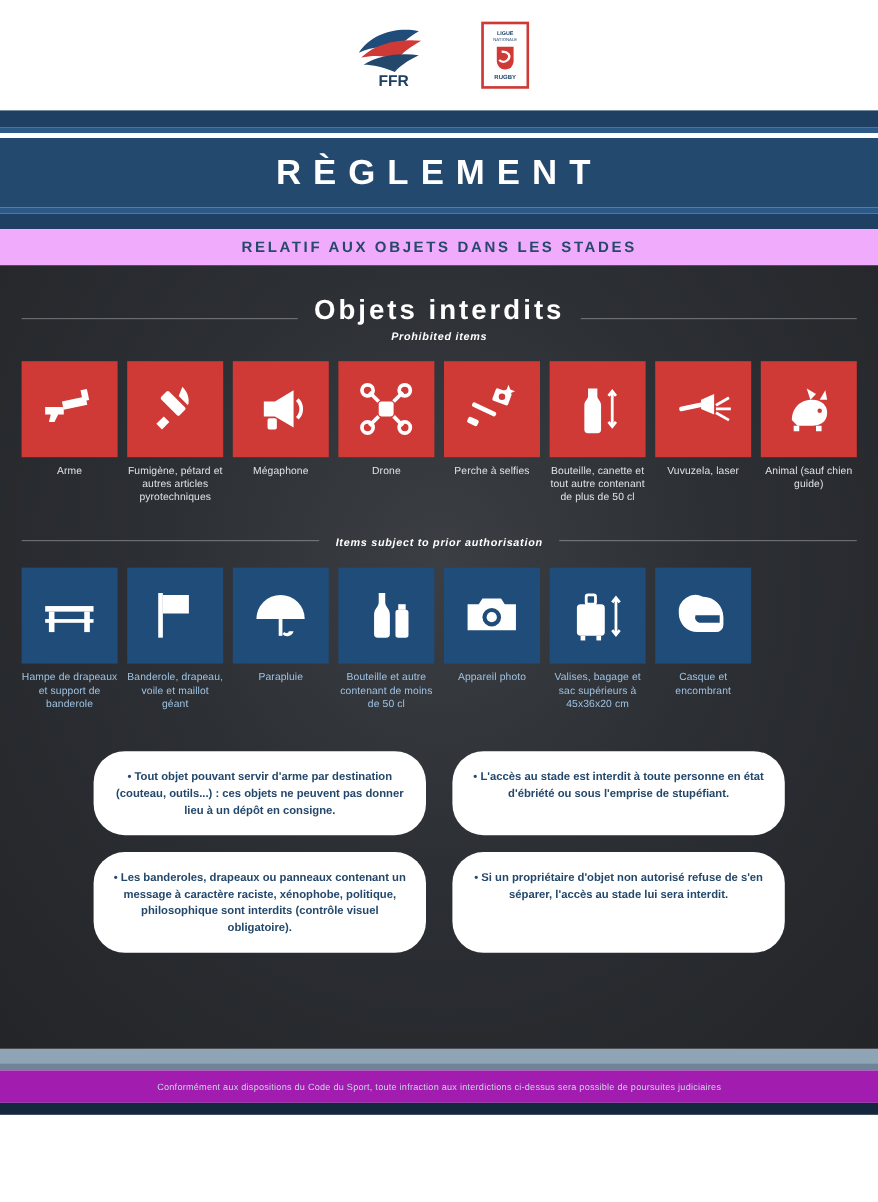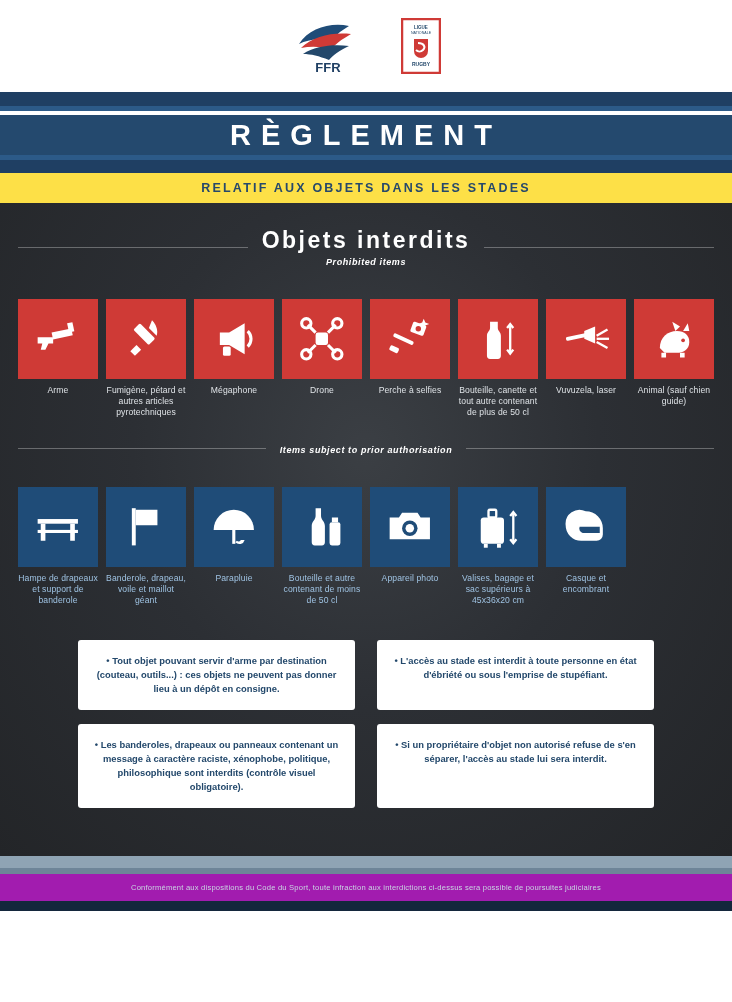--- a/index.html
+++ b/index.html
@@ -27,36 +27,36 @@
   .logo-ffr { width: 74px; height: 56px; position: relative; }
   .logo-lnr { width: 40px; height: 56px; position: relative; }
 
   
   .header-wrap { background: #ffffff; }
   .stripe { width: 100%; }
   .stripe-a { height: 14px; background: #1f3f63; }
   .stripe-b { height: 5px;  background: #2c5a88; }
   .stripe-c { height: 4px;  background: #ffffff; }
   .title-band {
-    height: 40px;
+    height: 58px;
     background: #24496e;
     display: flex; align-items: center; justify-content: center;
   }
   .title-band h1 {
     color: #ffffff;
     font-size: 29px;
     font-weight: bold;
     letter-spacing: 10px;
   }
   .stripe-d { height: 5px;  background: #2c5a88; }
   .stripe-e { height: 13px; background: #1f3f63; }
 
   .subtitle-band {
     height: 30px;
-    background: #fde047;
+    background: #f0abfc;
     display: flex; align-items: center; justify-content: center;
   }
   .subtitle-band h2 {
     color: #26486b;
     font-size: 12.5px;
     font-weight: bold;
     letter-spacing: 2.2px;
   }
 
   
@@ -92,21 +92,21 @@
     font-style: italic;
     font-weight: bold;
     letter-spacing: 0.6px;
     margin-top: 3px;
   }
 
   .grid {
     display: grid;
     grid-template-columns: repeat(8, 1fr);
     gap: 8px;
-    margin-top: 32px;
+    margin-top: 16px;
   }
   .cell { text-align: center; }
   .tile {
     width: 100%;
     aspect-ratio: 1 / 1;
     display: flex; align-items: center; justify-content: center;
     position: relative;
   }
   .tile.red  { background: #cf3a36; }
   .tile.blue { background: #1f4c78; }
@@ -131,21 +131,21 @@
   .note {
     background: #ffffff;
     color: #23486b;
     border-radius: 3px;
     padding: 12px 14px;
     font-size: 9.4px;
     line-height: 14px;
     font-weight: bold;
     text-align: center;
   }
-  .note.tall { padding: 14px 14px; }
+  .note.tall { padding: 14px 14px; border-radius: 26px; }
 
   
   .footer-stripe-a { height: 12px; background: #8fa4b4; }
   .footer-stripe-b { height: 6px;  background: #6e8598; }
   .footer-dark {
     height: 27px;
     background: #a21caf;
     display: flex; align-items: center; justify-content: center;
   }
   .footer-dark p {

